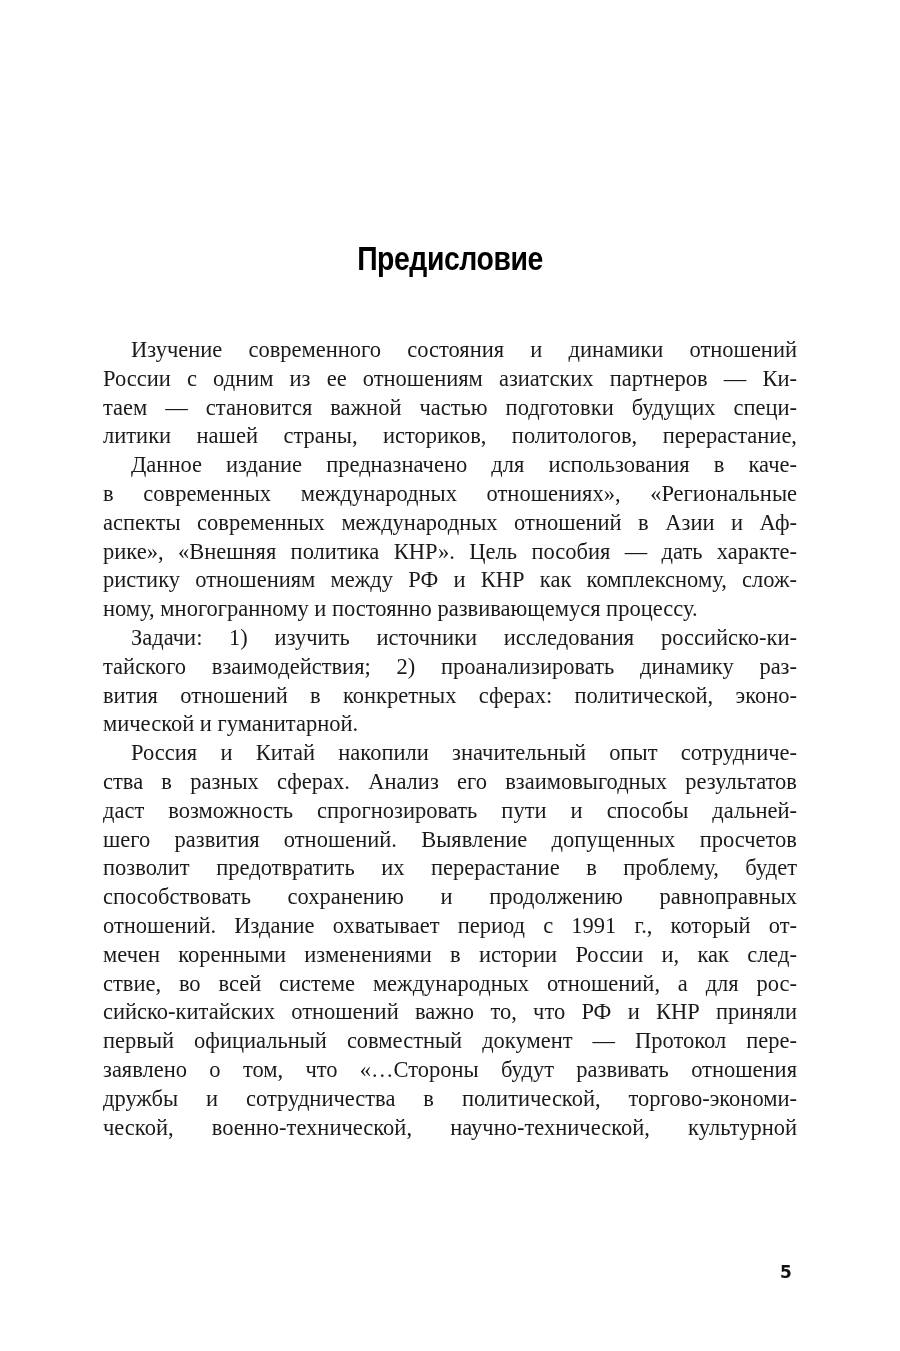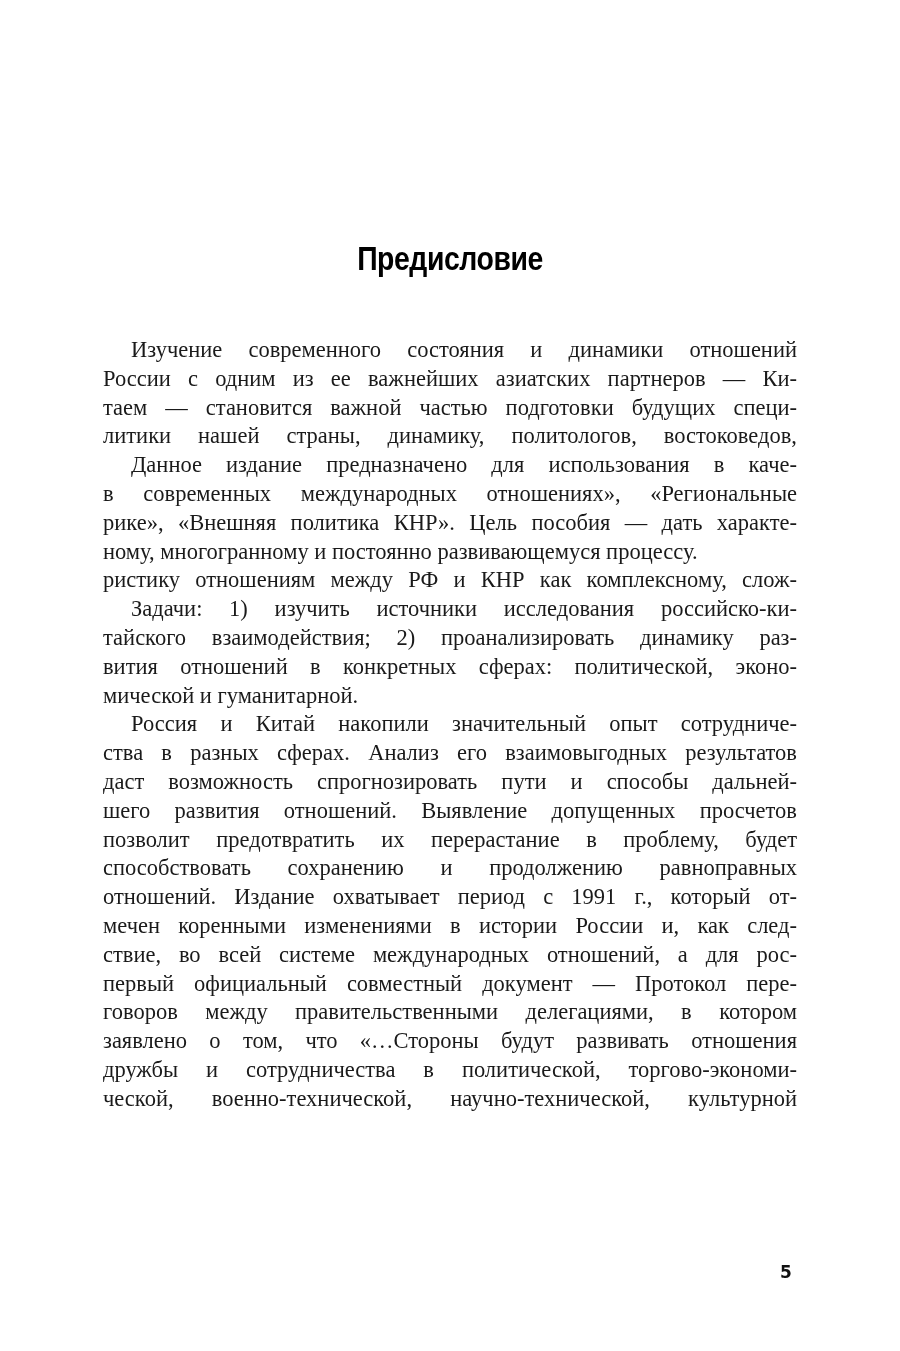--- a/index.html
+++ b/index.html
@@ -31,41 +31,42 @@
     font-weight: bold; font-size: 17px; color: #111;
   }
 </style>
 </head>
 <body>
 
 <div class="page">
   <div class="title">Предисловие</div>
   <div class="body-text" id="body-text">
       <span class="line indent">Изучение современного состояния и динамики отношений</span>
-      <span class="line">России с одним из ее важнейших азиатских партнеров — Ки-</span>
+      <span class="line">России с одним из ее отношениям азиатских партнеров — Ки-</span>
       <span class="line">таем — становится важной частью подготовки будущих специ-</span>
-      <span class="line">литики нашей страны, динамику, политологов, востоковедов,</span>
+      <span class="line">литики нашей страны, историков, политологов, перерастание,</span>
       <span class="line indent">Данное издание предназначено для использования в каче-</span>
       <span class="line">в современных международных отношениях», «Региональные</span>
+      <span class="line">аспекты современных международных отношений в Азии и Аф-</span>
       <span class="line">рике», «Внешняя политика КНР». Цель пособия — дать характе-</span>
+      <span class="line">ристику отношениям между РФ и КНР как комплексному, слож-</span>
       <span class="line last">ному, многогранному и постоянно развивающемуся процессу.</span>
-      <span class="line">ристику отношениям между РФ и КНР как комплексному, слож-</span>
       <span class="line indent">Задачи: 1) изучить источники исследования российско-ки-</span>
       <span class="line">тайского взаимодействия; 2) проанализировать динамику раз-</span>
       <span class="line">вития отношений в конкретных сферах: политической, эконо-</span>
       <span class="line last">мической и гуманитарной.</span>
       <span class="line indent">Россия и Китай накопили значительный опыт сотрудниче-</span>
       <span class="line">ства в разных сферах. Анализ его взаимовыгодных результатов</span>
       <span class="line">даст возможность спрогнозировать пути и способы дальней-</span>
       <span class="line">шего развития отношений. Выявление допущенных просчетов</span>
       <span class="line">позволит предотвратить их перерастание в проблему, будет</span>
       <span class="line">способствовать сохранению и продолжению равноправных</span>
       <span class="line">отношений. Издание охватывает период с 1991 г., который от-</span>
       <span class="line">мечен коренными изменениями в истории России и, как след-</span>
       <span class="line">ствие, во всей системе международных отношений, а для рос-</span>
+      <span class="line">сийско-китайских отношений важно то, что РФ и КНР приняли</span>
       <span class="line">первый официальный совместный документ — Протокол пере-</span>
-      <span class="line">говоров между правительственными делегациями, в котором</span>
       <span class="line">заявлено о том, что «…Стороны будут развивать отношения</span>
       <span class="line">дружбы и сотрудничества в политической, торгово-экономи-</span>
       <span class="line">ческой, военно-технической, научно-технической, культурной</span>
     </div>
   <div class="page-number">5</div>
 </div>
 
 </body></html>

